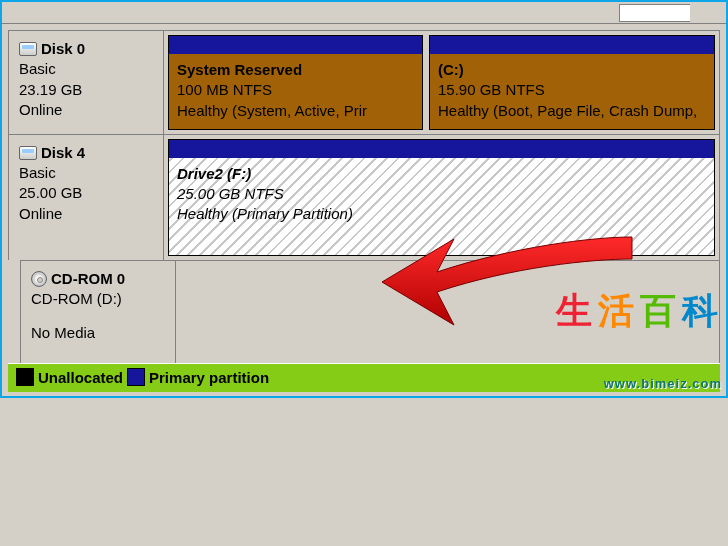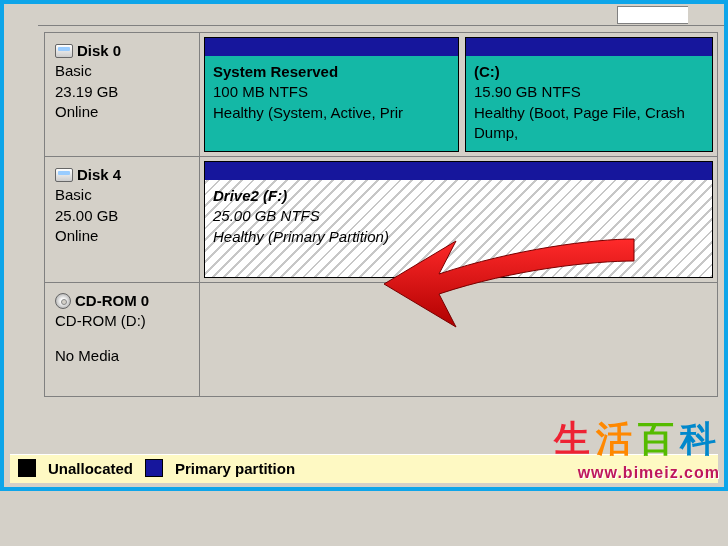--- a/index.html
+++ b/index.html
@@ -6,25 +6,24 @@
   html, body {
     margin: 0; padding: 0;
     width: 728px; height: 546px;
     font-family: Tahoma, Arial, sans-serif;
     font-size: 15px;
     background: #d4d0c8;
     color: #000;
     overflow: hidden;
   }
   .outer {
-    width: 728px; height: 491px;
-    background: #d4d0c8;
-    border: 4px solid #0ea5e9;
+    width: 728px; height: 398px;
+    background: #d4d0c8;
+    border: 2px solid #0ea5e9;
     position: relative;
-    padding-left: 34px;
   }
   .toolbar-gap {
     height: 22px;
     border-bottom: 1px solid #808080;
     background: #d4d0c8;
     position: relative;
   }
   .toolbar-gap::after {
     content:"";
     position:absolute;
@@ -38,20 +37,21 @@
     background: #d4d0c8;
   }
   .disk-row {
     display: flex;
     border-top: 1px solid #808080;
     border-left: 1px solid #808080;
     border-right: 1px solid #808080;
   }
   .disk-row:last-of-type {
     border-bottom: 1px solid #808080;
+    margin-left: 12px;
   }
   .disk-header {
     width: 155px;
     min-width: 155px;
     background: #d4d0c8;
     padding: 8px 8px 8px 10px;
     border-right: 1px solid #808080;
     line-height: 1.35;
   }
   .disk-title {
@@ -94,21 +94,21 @@
   .vol-area {
     flex:1;
     display:flex;
     gap:6px;
     padding:4px;
     background:#d4d0c8;
   }
   .volume {
     flex:1;
     border:1px solid #000;
-    background:#14b8a6;
+    background:#a16207;
     padding: 6px 8px 8px 8px;
     line-height:1.35;
     position:relative;
   }
   .volume .stripe {
     height:18px;
     background:#16169c;
     margin:-6px -8px 6px -8px;
   }
   .vol-name { font-weight: bold; }
@@ -121,26 +121,26 @@
       rgba(0,0,0,0.22) 8px);
     font-style: italic;
   }
   .no-media-area {
     flex:1;
     background:#d4d0c8;
   }
   .legend {
     display:flex;
     align-items:center;
-    gap: 12px;
+    gap: 4px;
     padding: 4px 8px 6px 8px;
     border-top:1px solid #fff;
     position:absolute;
     bottom:4px; left:6px; right:6px;
-    background:#fef9c3;
+    background:#84cc16;
     font-weight:bold;
   }
   .swatch {
     width:18px; height:18px;
     border:1px solid #000;
     display:inline-block;
   }
   .swatch-black { background:#000; }
   .swatch-blue  { background:#16169c; }
 
@@ -160,25 +160,26 @@
     pointer-events:none;
   }
   .wm-cn {
     font-size:36px;
     font-weight:bold;
     letter-spacing:2px;
   }
   .wm-cn span { padding:0 2px; }
   .c1{color:#e23;} .c2{color:#f80;} .c3{color:#5b0;} .c4{color:#08c;}
   .wm-url {
-    font-size:16px;
-    color:#be185d;
+    font-size:13px;
+    color:#0f766e;
     font-weight:bold;
     letter-spacing:1px;
     text-shadow: 1px 1px 0 #fff;
+    margin-top: 40px;
   }
   .disk-header div { white-space:nowrap; }
 </style>
 </head>
 <body>
 
 <div class="outer">
 
   <div class="toolbar-gap"></div>
 

